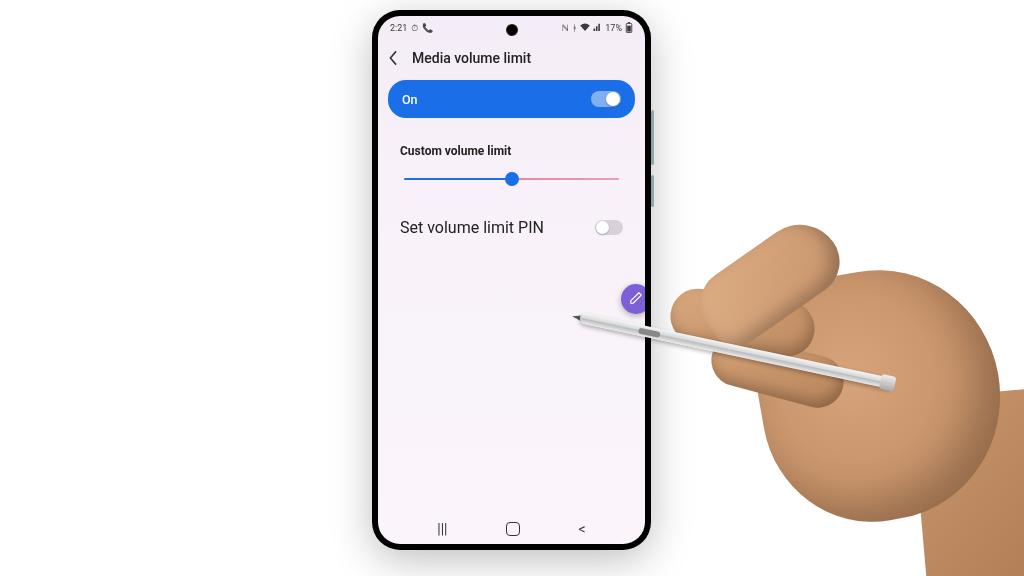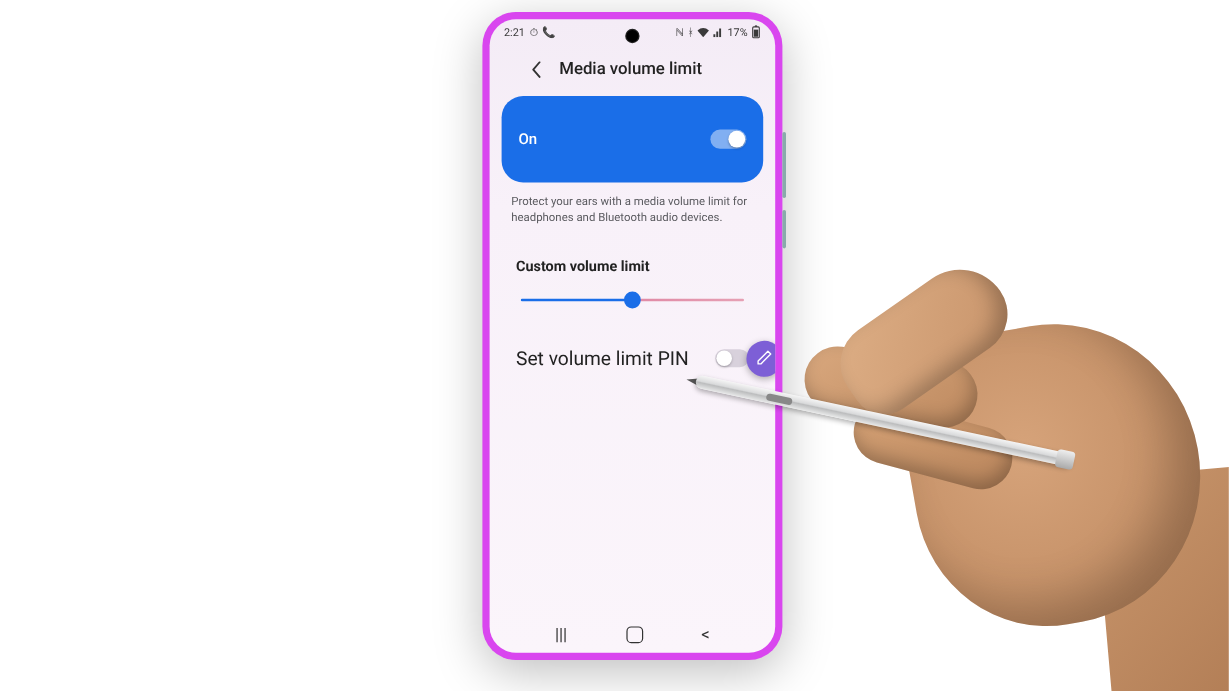--- a/index.html
+++ b/index.html
@@ -9,26 +9,26 @@
     height: 576px;
     background: #ffffff;
     font-family: -apple-system, BlinkMacSystemFont, "Segoe UI", Roboto, "Helvetica Neue", Arial, sans-serif;
     overflow: hidden;
     position: relative;
   }
 
   
   .phone {
     position: absolute;
-    left: 402px;
+    left: 372px;
     top: 10px;
-    width: 250px;
+    width: 279px;
     height: 540px;
     border-radius: 28px;
-    background: #d946ef;
+    background: #000000;
     box-shadow: 0 10px 40px rgba(0,0,0,0.25);
   }
   .screen {
     position: absolute;
     left: 6px;
     top: 6px;
     right: 6px;
     bottom: 6px;
     border-radius: 22px;
     background: linear-gradient(180deg, #f4ecf6 0%, #f8f1f9 30%, #fbf5fb 100%);
@@ -70,21 +70,21 @@
   }
   .status-left  { display:flex; align-items:center; gap:4px; }
   .status-right { display:flex; align-items:center; gap:3px; margin-left:auto; }
   .status-right span, .status-left span { line-height: 1; }
 
   
   .titlebar {
     display: flex;
     align-items: center;
     height: 36px;
-    padding: 0 30px;
+    padding: 0 6px;
   }
   .back-icon {
     width: 18px; height: 18px;
     display:flex; align-items:center; justify-content:center;
     color:#333;
     margin-right: 10px;
   }
   .back-icon svg { width: 10px; height: 14px; }
   .page-title {
     font-size: 14px;
@@ -93,21 +93,21 @@
   }
 
   
   .master-row {
     margin: 4px 10px 0 10px;
     height: 38px;
     border-radius: 18px;
     background: #1a6ee8;
     display: flex;
     align-items: center;
-    padding: 17px 14px;
+    padding: 0 14px;
     color: #fff;
   }
   .master-label { font-size: 12.5px; font-weight: 500; }
   .switch {
     margin-left: auto;
     width: 30px; height: 16px;
     border-radius: 10px;
     background: rgba(255,255,255,0.45);
     position: relative;
   }
@@ -362,21 +362,20 @@
           </svg>
       </div>
       <div class="page-title">Media volume limit</div>
     </div>
 
     <div class="master-row">
       <span class="master-label">On</span>
       <div class="switch"></div>
     </div>
 
-    <div class="desc">Protect your ears with a media volume limit for headphones and Bluetooth audio devices.</div>
 
     <div class="section">
       <div class="section-label">Custom volume limit</div>
       <div class="slider">
         <div class="track"></div>
         <div class="thumb"></div>
       </div>
     </div>
 
     <div class="pin-row">

